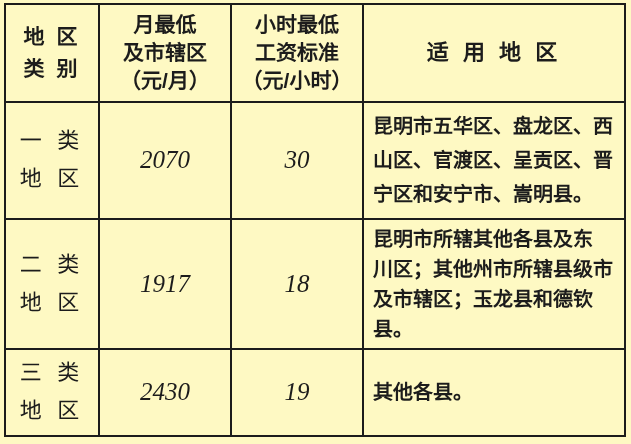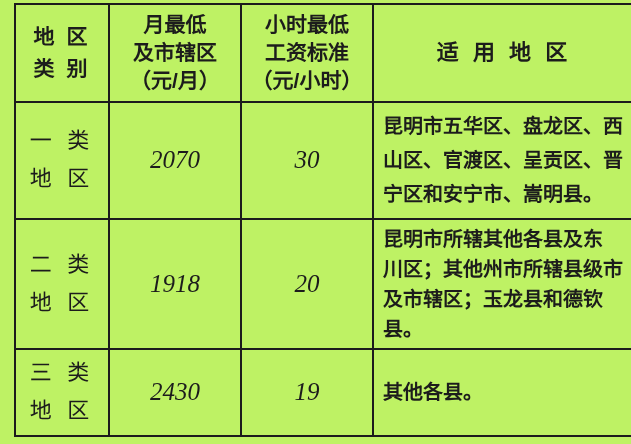--- a/index.html
+++ b/index.html
@@ -7,22 +7,22 @@
     padding:0;
     background:#fdfdfd;
     width:631px;
     height:444px;
     overflow:hidden;
   }
   .page{
     box-sizing:border-box;
     width:631px;
     height:444px;
-    padding:3px 7px 4px 14px;
-    background:#bef264;
+    padding:3px 7px 4px 4px;
+    background:#fef9c3;
   }
   table.wage-table{
     border-collapse:collapse;
     table-layout:fixed;
     width:620px;
     height:434px;
   }
   td{
     border:2px solid #1c1c1c;
     vertical-align:middle;
@@ -109,22 +109,22 @@
         <td class="num">2070</td>
         <td class="num">30</td>
         <td class="regions">昆明市五华区、盘龙区、西
 山区、官渡区、呈贡区、晋
 宁区和安宁市、嵩明县。</td>
       </tr>
 
       <tr class="row-2">
         <td class="label">二 类
 地 区</td>
-        <td class="num">1918</td>
-        <td class="num">20</td>
+        <td class="num">1917</td>
+        <td class="num">18</td>
         <td class="regions">昆明市所辖其他各县及东
 川区；其他州市所辖县级市
 及市辖区；玉龙县和德钦
 县。</td>
       </tr>
 
       <tr class="row-3">
         <td class="label">三 类
 地 区</td>
         <td class="num">2430</td>

